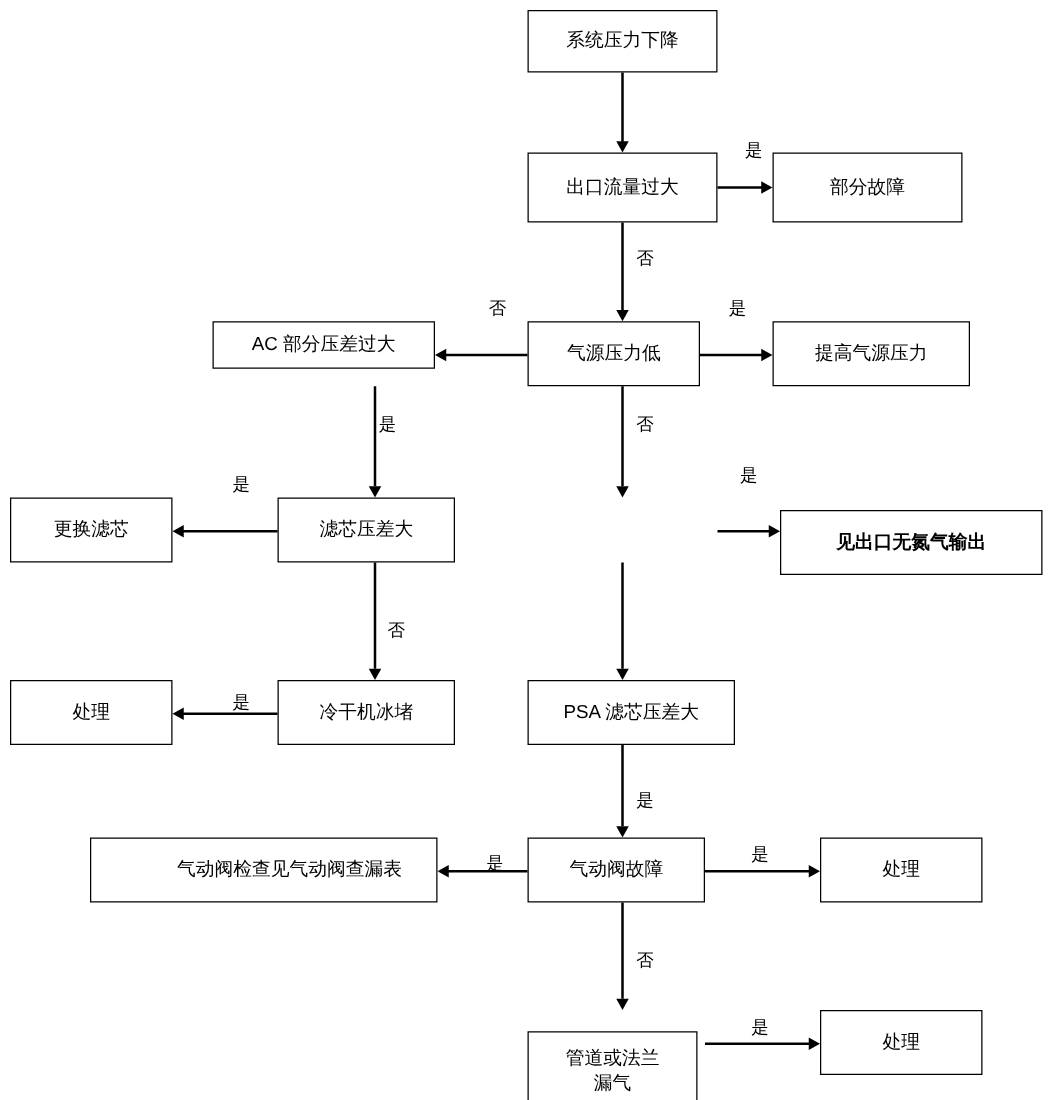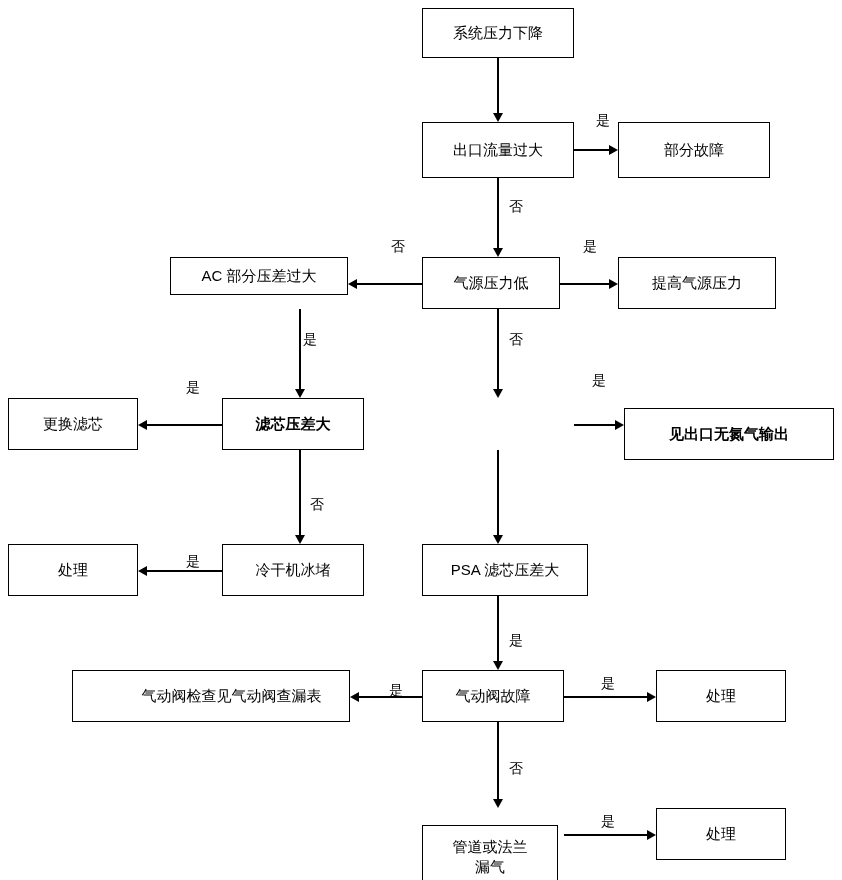--- a/index.html
+++ b/index.html
@@ -70,21 +70,21 @@
 <body>
 
 <div id="canvas">
 
   <div class="node" style="left:422px;top:8px;width:152px;height:50px;">系统压力下降</div>
   <div class="node" style="left:422px;top:122px;width:152px;height:56px;">出口流量过大</div>
   <div class="node" style="left:618px;top:122px;width:152px;height:56px;">部分故障</div>
   <div class="node" style="left:422px;top:257px;width:138px;height:52px;">气源压力低</div>
   <div class="node" style="left:170px;top:257px;width:178px;height:38px;">AC 部分压差过大</div>
   <div class="node" style="left:618px;top:257px;width:158px;height:52px;">提高气源压力</div>
-  <div class="node" style="left:222px;top:398px;width:142px;height:52px;font-weight:bold;">滤芯压差大</div>
+  <div class="node" style="left:222px;top:398px;width:142px;height:52px;">滤芯压差大</div>
   <div class="node" style="left:8px;top:398px;width:130px;height:52px;">更换滤芯</div>
   <div class="node bold" style="left:624px;top:408px;width:210px;height:52px;">见出口无氮气输出</div>
   <div class="node" style="left:222px;top:544px;width:142px;height:52px;">冷干机冰堵</div>
   <div class="node" style="left:8px;top:544px;width:130px;height:52px;">处理</div>
   <div class="node" style="left:422px;top:544px;width:166px;height:52px;">PSA 滤芯压差大</div>
   <div class="node" style="left:422px;top:670px;width:142px;height:52px;">气动阀故障</div>
   <div class="node" style="left:72px;top:670px;width:278px;height:52px;padding-left:45px;">气动阀检查见气动阀查漏表</div>
   <div class="node" style="left:656px;top:670px;width:130px;height:52px;">处理</div>
   <div class="node" style="left:422px;top:808px;width:136px;height:64px;white-space:pre-line;margin-top:17px;">管道或法兰
 漏气</div>

